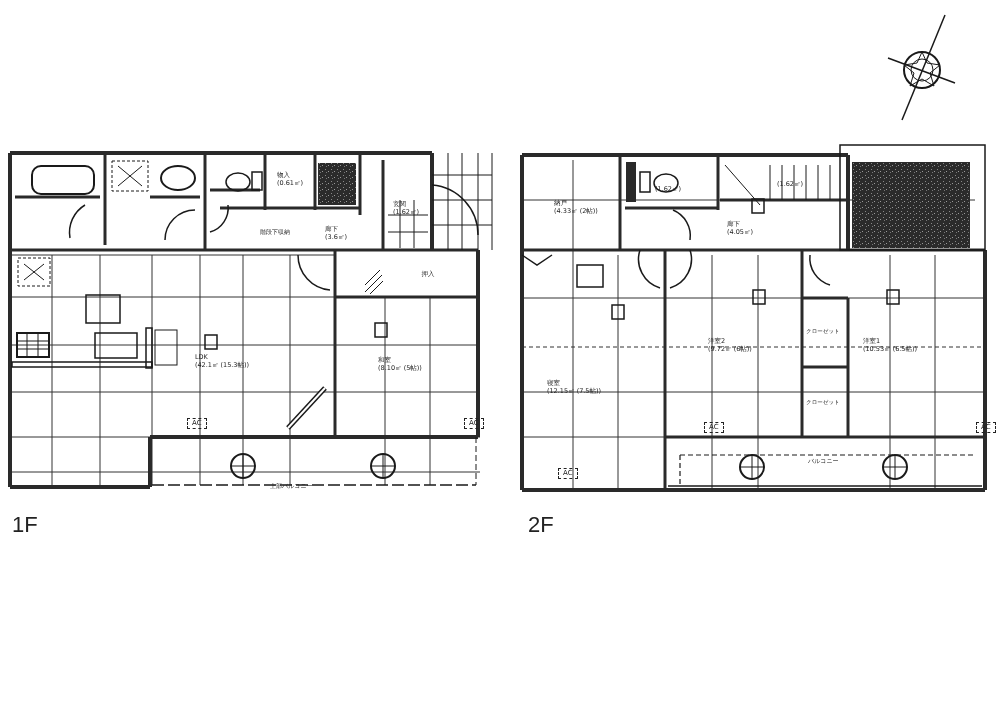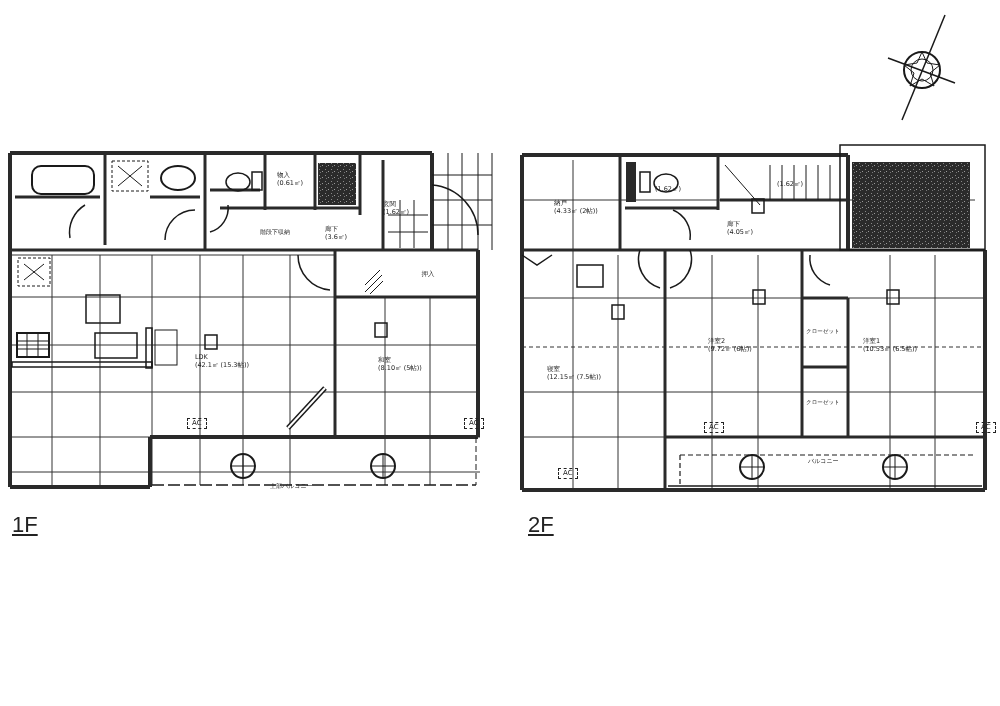--- a/index.html
+++ b/index.html
@@ -1,20 +1,20 @@
 <!DOCTYPE html>
 <html><head>
   <meta charset="utf-8">
   <style>
     html, body { margin: 0; padding: 0; background: #ffffff; }
     body { width: 1000px; height: 706px; position: relative; overflow: hidden;
            font-family: "DejaVu Sans", "Liberation Sans", sans-serif; color: #1a1a1a; }
     svg { position: absolute; left: 0; top: 0; }
     .floor-label { position: absolute; font-family: "Liberation Sans", sans-serif;
-                   font-size: 22px; color: #222; letter-spacing: 0px; text-decoration: underline; }
+                   font-size: 22px; color: #222; letter-spacing: 0px; }
     .room-label { position: absolute; font-size: 6.5px; line-height: 8px; color: #222;
                   text-align: left; white-space: nowrap; transform: translateX(-50%); }
     .ac-label { position: absolute; font-size: 7px; color: #222; border: 1px dashed #222;
                 padding: 0 4px; line-height: 9px; margin-left: 32px; }
     .misc-label { position: absolute; font-size: 6px; color: #222; white-space: nowrap; }
   </style>
 </head>
 <body>
 
 <svg width="1000" height="706" viewBox="0 0 1000 706">
@@ -235,37 +235,37 @@
   <div>(42.1㎡ (15.3帖))</div>
 </div>
 <div class="room-label" style="left:400px;top:356px">
   <div>和室</div>
   <div>(8.10㎡ (5帖))</div>
 </div>
 <div class="room-label" style="left:336px;top:225px">
   <div>廊下</div>
   <div>(3.6㎡)</div>
 </div>
-<div class="room-label" style="left:396px;top:200px">
+<div class="room-label" style="left:406px;top:200px">
   <div>玄関</div>
   <div>(1.62㎡)</div>
 </div>
 <div class="room-label" style="left:290px;top:171px">
   <div>物入</div>
   <div>(0.61㎡)</div>
 </div>
 <div class="room-label" style="left:428px;top:270px">
   <div>押入</div>
 </div>
 <div class="misc-label" style="left:260px;top:228px">階段下収納</div>
 <div class="misc-label" style="left:270px;top:482px">上部バルコニー</div>
 <div class="ac-label" style="left:155px;top:418px">AC</div>
 <div class="ac-label" style="left:432px;top:418px">AC</div>
 
-<div class="room-label" style="left:574px;top:365px">
+<div class="room-label" style="left:574px;top:379px">
   <div>寝室</div>
   <div>(12.15㎡ (7.5帖))</div>
 </div>
 <div class="room-label" style="left:730px;top:337px">
   <div>洋室2</div>
   <div>(9.72㎡ (6帖))</div>
 </div>
 <div class="room-label" style="left:890px;top:337px">
   <div>洋室1</div>
   <div>(10.53㎡ (6.5帖))</div>

